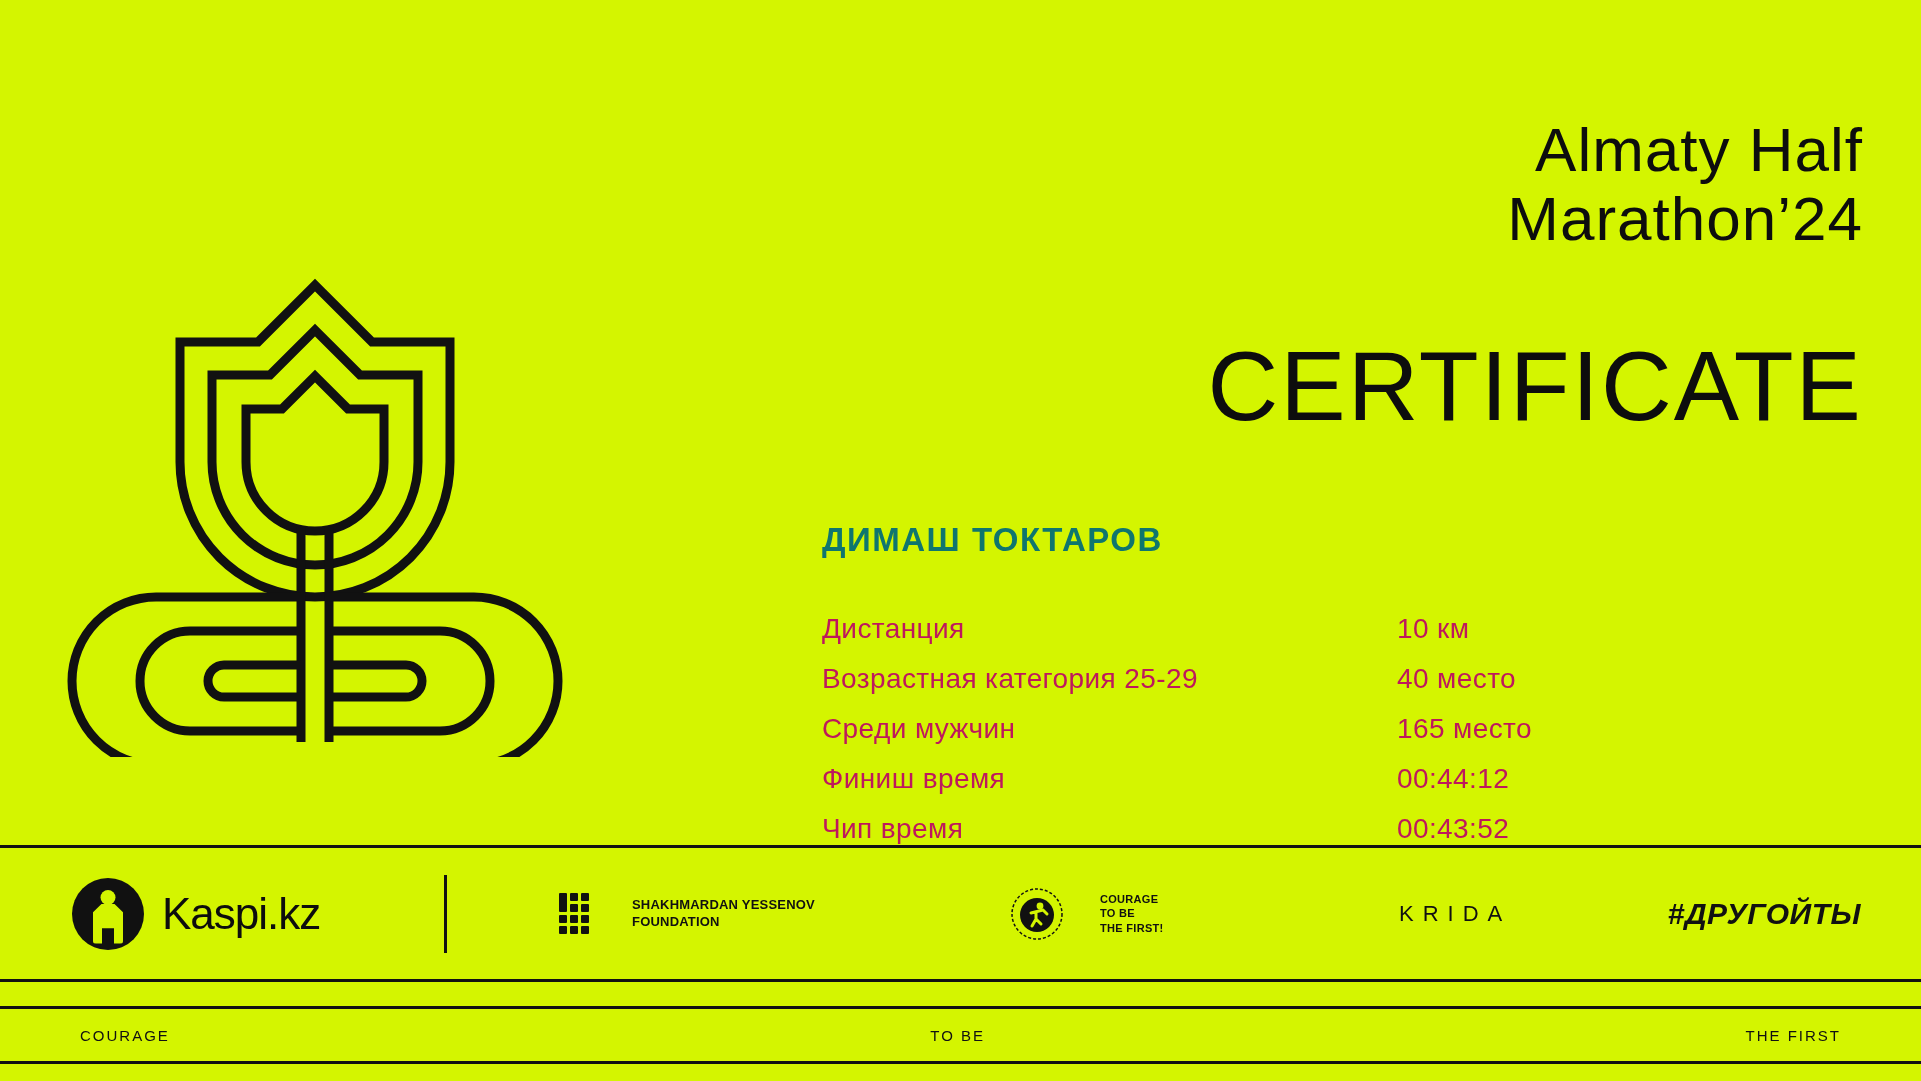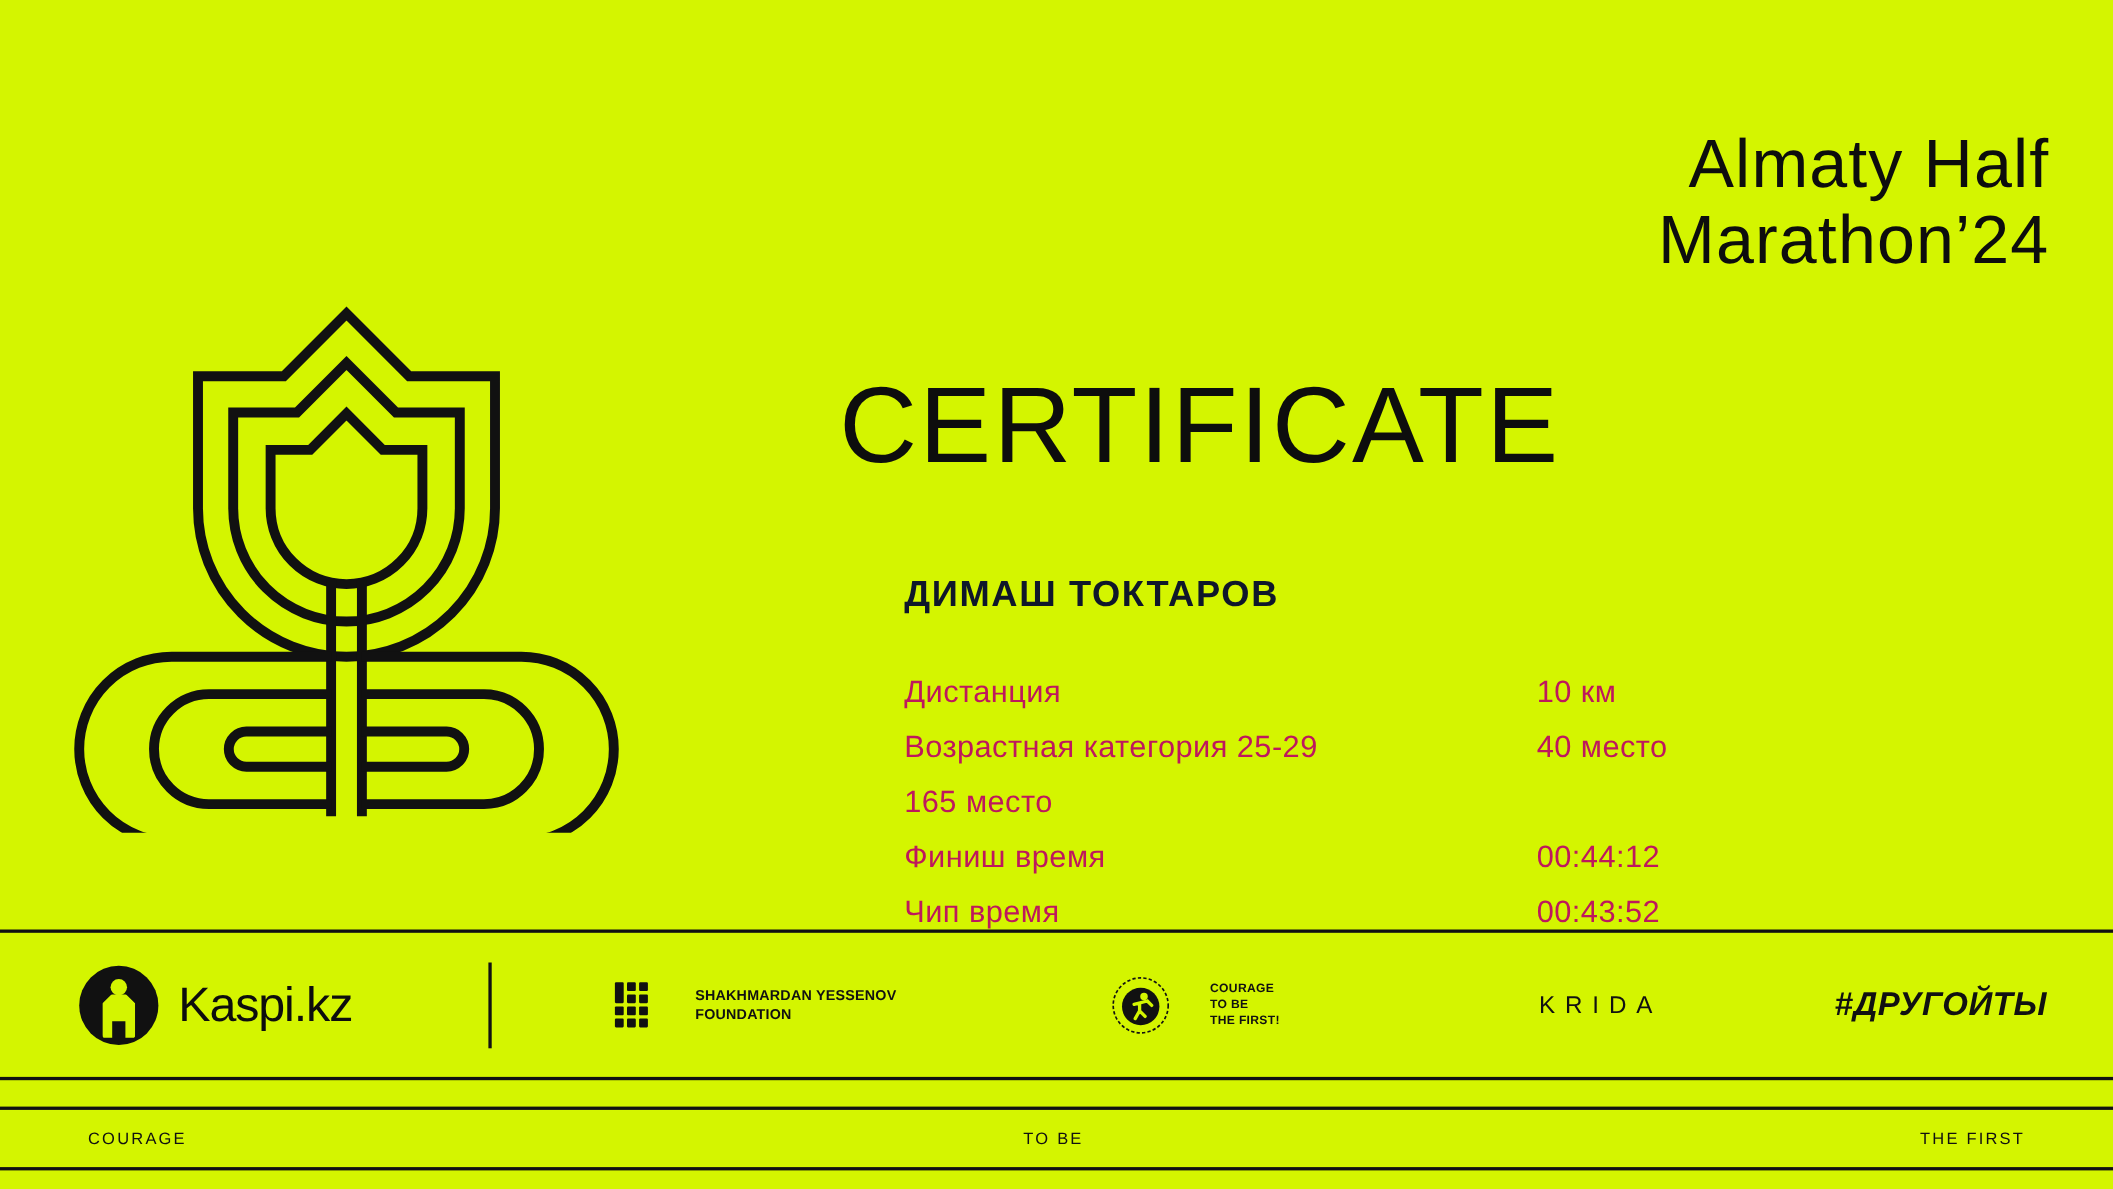--- a/index.html
+++ b/index.html
@@ -63,36 +63,37 @@
   .event-title .line {
     display: block;
     white-space: nowrap;
   }
 
   .cert-word {
     position: absolute;
     right: 58px;
     top: 300px;
     width: 1100px;
+    text-align: right;
     font-size: 98px;
     line-height: 1;
     font-weight: 400;
     letter-spacing: 2px;
     color: #0d0d0d;
   }
 
   
   .participant {
     position: absolute;
     left: 822px;
     top: 484px;
     font-size: 33px;
     font-weight: bold;
     letter-spacing: 1.5px;
-    color: #0f172a;
+    color: #0f766e;
   }
 
   .results {
     position: absolute;
     left: 822px;
     top: 578px;
     width: 760px;
     font-size: 28px;
     line-height: 1;
     color: #be185d;
@@ -316,20 +317,21 @@
     <div class="results">
       <div class="row">
         <span class="label">Дистанция</span>
         <span class="value">10 км</span>
       </div>
       <div class="row">
         <span class="label">Возрастная категория 25-29</span>
         <span class="value">40 место</span>
       </div>
       <div class="row">
+        <span class="label">Среди мужчин</span>
         <span class="value">165 место</span>
       </div>
       <div class="row">
         <span class="label">Финиш время</span>
         <span class="value">00:44:12</span>
       </div>
       <div class="row">
         <span class="label">Чип время</span>
         <span class="value">00:43:52</span>
       </div>

